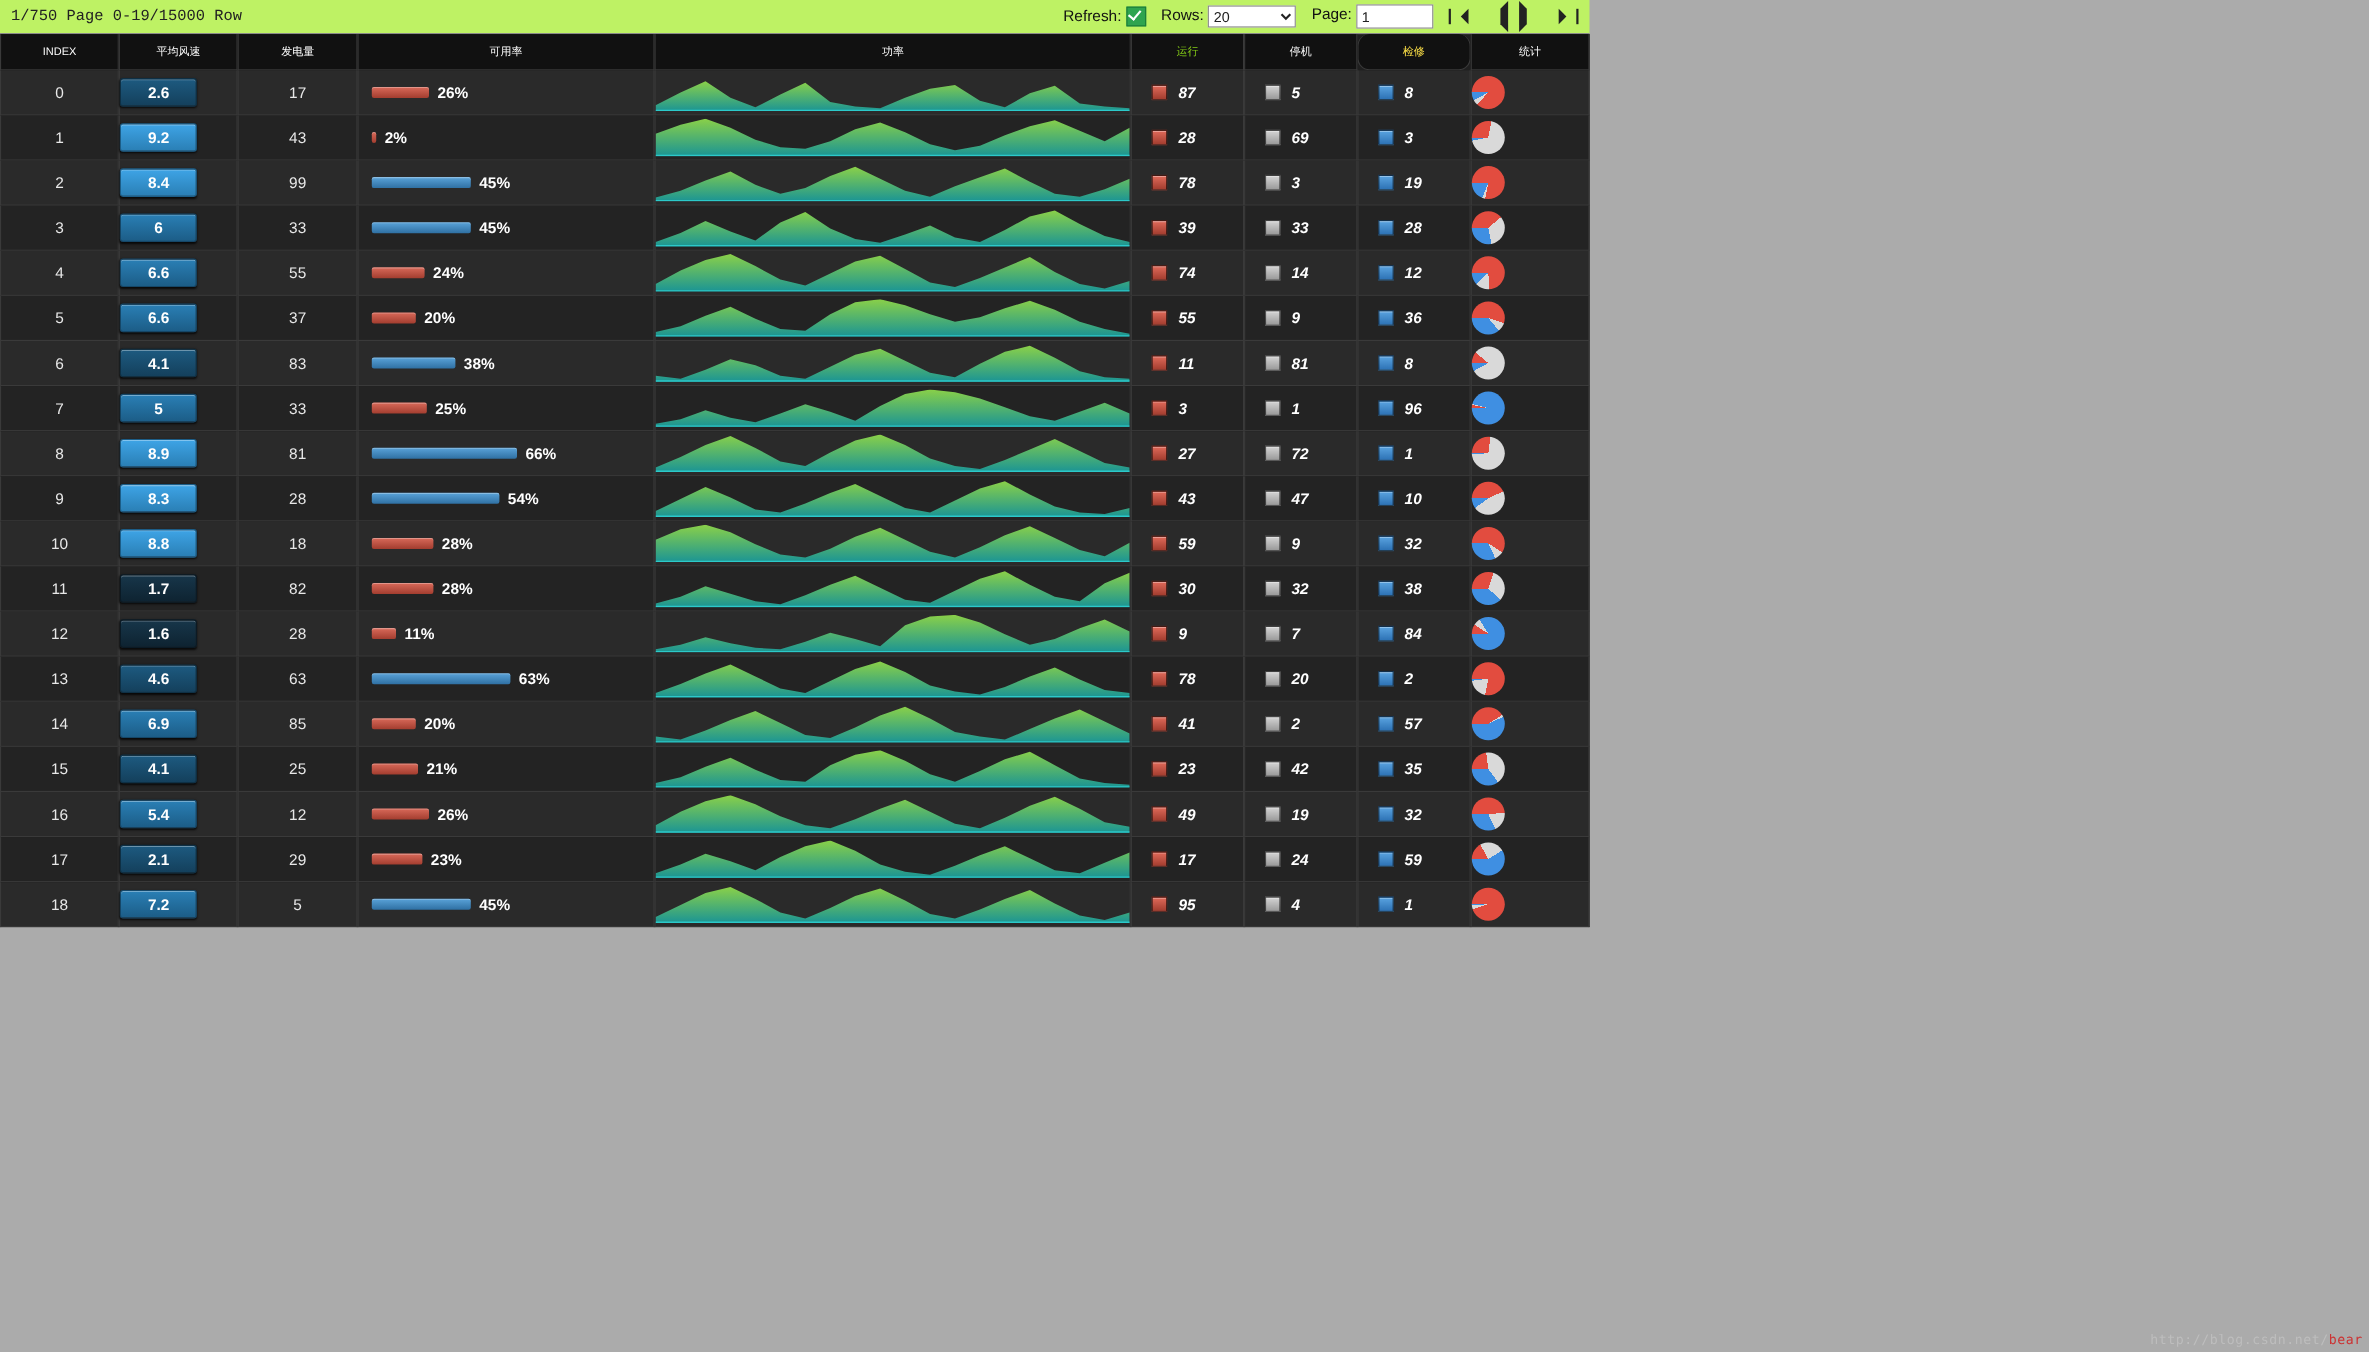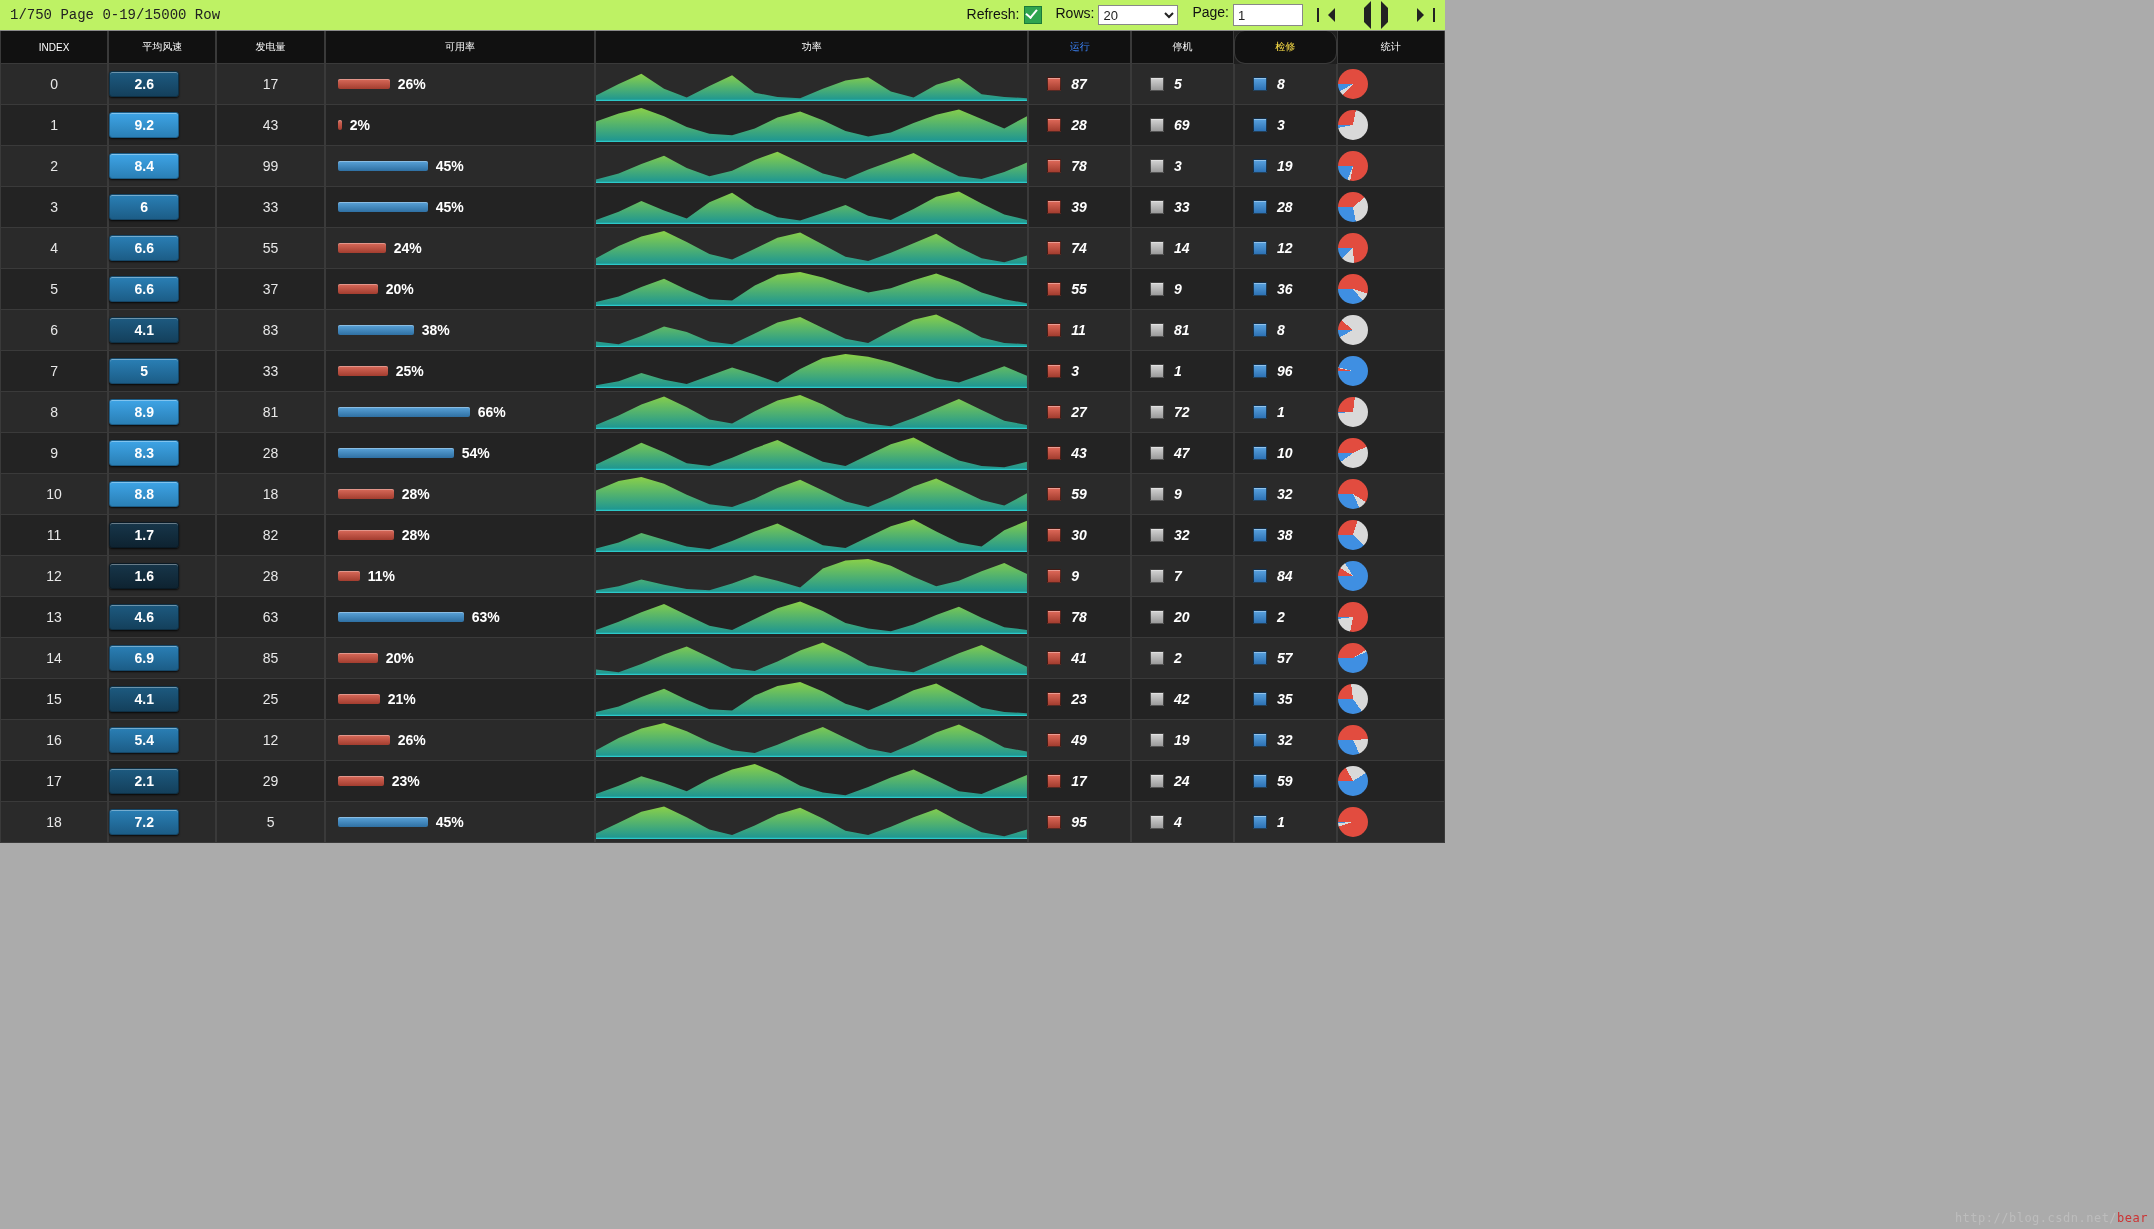--- a/index.html
+++ b/index.html
@@ -20,21 +20,21 @@
   .nb.first{border-left:2px solid #222;position:relative;}
   .nb.first::after{content:"";position:absolute;left:2px;top:0;border:7px solid transparent;border-right-color:#222;}
   .nb.prev{border:7px solid transparent;border-right-color:#222;width:0;height:0;}
   .nb.next{border:7px solid transparent;border-left-color:#222;width:0;height:0;}
   .nb.last{border-right:2px solid #222;position:relative;}
   .nb.last::after{content:"";position:absolute;right:2px;top:0;border:7px solid transparent;border-left-color:#222;}
 
   
   .tbl{width:100%;border-collapse:separate;border-spacing:0;background:#1f1f1f;}
   .tbl th{background:#111;color:#fff;font-weight:normal;height:30px;border:1px solid #3a3a3a;border-top:none;font-size:10px;text-align:center;}
-  .tbl th.run{color:#3b82f6;margin-top:42px;}
+  .tbl th.run{color:#84cc16;margin-top:42px;}
   .tbl th.maint{color:#fde047;border-radius:11px;}
   .tbl td{height:40px;border:1px solid #3a3a3a;border-top:none;padding:0;text-align:center;vertical-align:middle;}
   .tbl tbody tr:nth-child(odd) td{background:#2a2a2a;}
   .tbl tbody tr:nth-child(even) td{background:#232323;}
 
   
   .c-idx{width:100px;}
   .c-wind{width:100px;}
   .c-gen{width:100px;}
   .c-avail{width:250px;}

